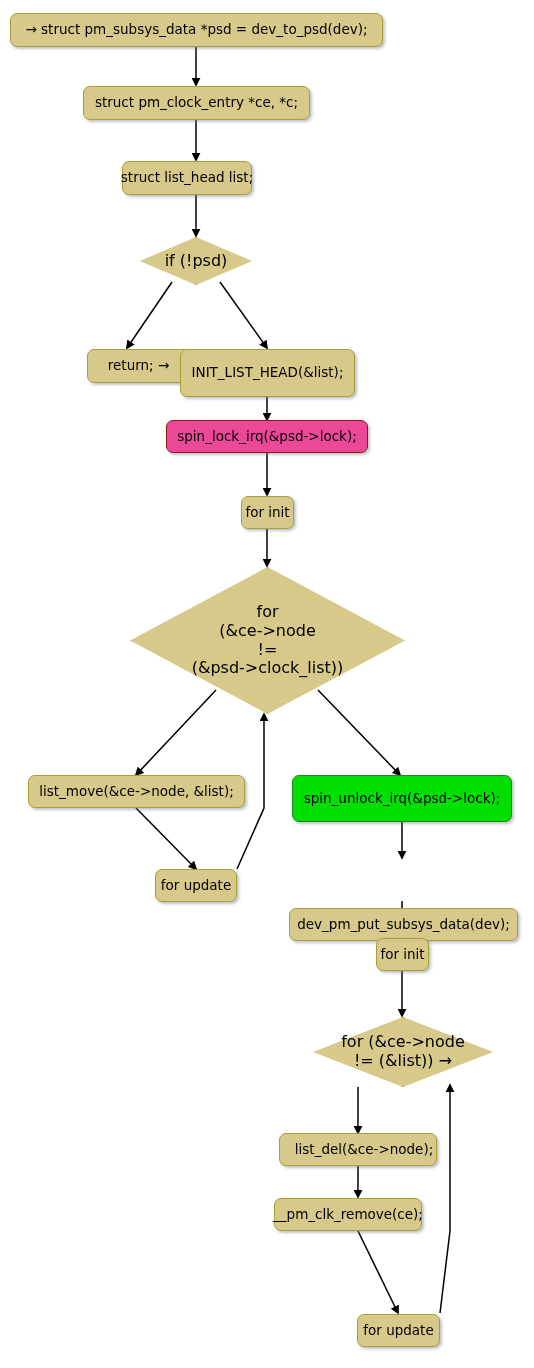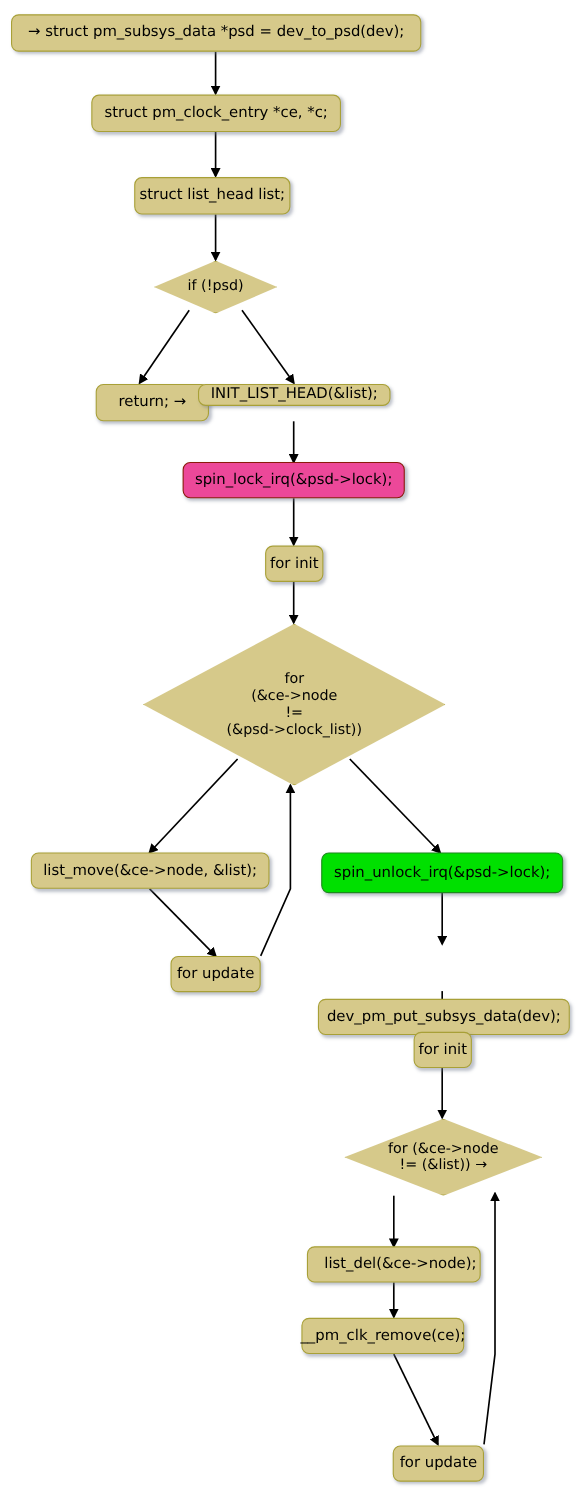--- a/index.html
+++ b/index.html
@@ -51,21 +51,21 @@
   }
   .rect.green {
     background: #00e000;
     border-color: #1c8a1c;
   }
   
   .diamond {
     background: transparent;
     border: none;
     box-shadow: none;
-    font-size: 13px;
+    font-size: 16px;
   }
   .diamond .dshape {
     position: absolute;
     left: 0;
     top: 0;
     width: 100%;
     height: 100%;
     background: #d6c98a;
     border: 1.2px solid #a8a037;
     box-sizing: border-box;
@@ -133,34 +133,34 @@
   </svg>
 
   <div class="node rect" style="left:10px; top:13px; width:373px; height:34px;">
     <span>→ struct pm_subsys_data *psd = dev_to_psd(dev);</span>
   </div>
 
   <div class="node rect" style="left:83px; top:86px; width:227px; height:34px;">
     <span>struct pm_clock_entry *ce, *c;</span>
   </div>
 
-  <div class="node rect" style="left:122px; top:161px; width:142px; height:34px;">
+  <div class="node rect" style="left:122px; top:161px; width:130px; height:34px;">
     <span>struct list_head list;</span>
   </div>
 
   <div class="node diamond" style="left:140px; top:237px; width:112px; height:48px;">
     <span class="dshape"></span>
     <span class="dlabel">if (!psd)</span>
   </div>
 
   <div class="node rect" style="left:87px; top:349px; width:103px; height:34px;">
     <span>return; →</span>
   </div>
 
-  <div class="node rect" style="left:180px; top:349px; width:175px; height:20px;">
+  <div class="node rect" style="left:180px; top:349px; width:175px; height:48px;">
     <span>INIT_LIST_HEAD(&amp;list);</span>
   </div>
 
   <div class="node rect red" style="left:166px; top:420px; width:202px; height:33px;">
     <span>spin_lock_irq(&amp;psd-&gt;lock);</span>
   </div>
 
   <div class="node rect" style="left:241px; top:496px; width:53px; height:33px;">
     <span>for init</span>
   </div>
@@ -174,21 +174,21 @@
   </div>
 
   <div class="node rect" style="left:28px; top:775px; width:217px; height:33px;">
     <span>list_move(&amp;ce-&gt;node, &amp;list);</span>
   </div>
 
   <div class="node rect" style="left:155px; top:869px; width:82px; height:33px;">
     <span>for update</span>
   </div>
 
-  <div class="node rect green" style="left:292px; top:775px; width:220px; height:37px;">
+  <div class="node rect green" style="left:292px; top:775px; width:220px; height:47px;">
     <span>spin_unlock_irq(&amp;psd-&gt;lock);</span>
   </div>
 
   <div class="node rect" style="left:289px; top:868px; width:229px; height:33px;margin-top:40px;">
     <span>dev_pm_put_subsys_data(dev);</span>
   </div>
 
   <div class="node rect" style="left:376px; top:938px; width:53px; height:33px;">
     <span>for init</span>
   </div>

